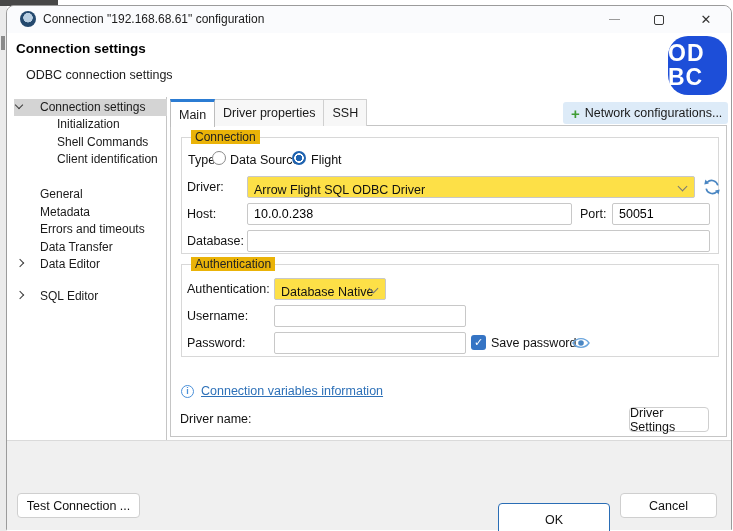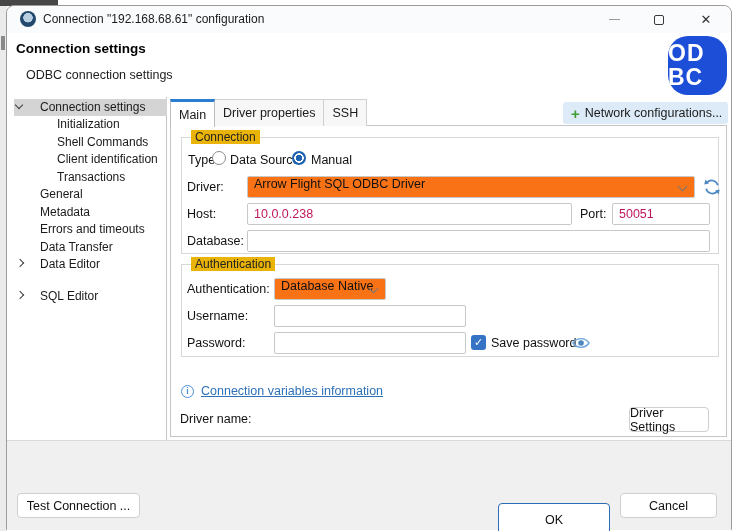--- a/index.html
+++ b/index.html
@@ -55,23 +55,23 @@
           display:flex;align-items:center;font-size:12.5px;color:#1a1a1a;cursor:default;}
   .plus{color:#3f9c35;font-weight:bold;font-size:15px;margin:0 5px 0 8px;line-height:1;}
 
   
   .panel{left:170px;top:125px;width:557px;height:312px;background:#fff;border:1px solid #c5c5c5;}
 
   .group{position:absolute;border:1px solid #d8d8d8;background:#fff;}
   .legend{position:absolute;top:-8px;left:9px;background:#eab308;padding:0 4px;font-size:12px;color:#222;}
   .flabel{position:absolute;font-size:12.5px;color:#111;}
   .tinput{position:absolute;height:22px;border:1px solid #c8c8c8;border-radius:2px;background:#fff;
-          font-size:12.5px;color:#be185d;padding:0 6px;outline:none;}
-  .selbox{position:absolute;height:22px;border:1px solid #c8c8c8;border-radius:2px;background:#f97316;
-          font-size:12.5px;color:#111;display:flex;align-items:flex-start;padding:0 6px;cursor:default;}
+          font-size:12.5px;color:#000000;padding:0 6px;outline:none;}
+  .selbox{position:absolute;height:22px;border:1px solid #c8c8c8;border-radius:2px;background:#fde047;
+          font-size:12.5px;color:#111;display:flex;align-items:flex-end;padding:0 6px;cursor:default;}
   .chev{width:7px;height:7px;border-right:1.3px solid #777;border-bottom:1.3px solid #777;
         transform:rotate(45deg);position:absolute;right:8px;top:6px;}
 
   .radio{position:absolute;width:14px;height:14px;border-radius:50%;}
   .radio.off{border:1px solid #8a8a8a;background:#fff;}
   .radio.on{background:radial-gradient(circle,#1f63b0 0 3px,#fff 3.5px 4.5px,#1f63b0 5px 7px);}
   .rlabel{position:absolute;font-size:12.5px;color:#111;}
 
   .checkbox{position:absolute;width:15px;height:15px;background:#3574c4;border-radius:3px;
             color:#fff;font-size:11px;line-height:15px;text-align:center;cursor:default;}
@@ -128,23 +128,20 @@
       </div>
     <div class="tree-row lv1" style="top:19px">
         <span class="tlabel">Initialization</span>
       </div>
     <div class="tree-row lv1" style="top:37px">
         <span class="tlabel">Shell Commands</span>
       </div>
     <div class="tree-row lv1" style="top:54px">
         <span class="tlabel">Client identification</span>
       </div>
-    <div class="tree-row lv1" style="top:72px">
-        <span class="tlabel">Transactions</span>
-      </div>
     <div class="tree-row lv0" style="top:89px">
         <span class="tlabel">General</span>
       </div>
     <div class="tree-row lv0" style="top:107px">
         <span class="tlabel">Metadata</span>
       </div>
     <div class="tree-row lv0" style="top:124px">
         <span class="tlabel">Errors and timeouts</span>
       </div>
     <div class="tree-row lv0" style="top:142px">
@@ -172,21 +169,21 @@
 
   <div class="abs panel"></div>
 
   <div class="abs group" style="left:181px;top:137px;width:538px;height:117px;">
     <span class="legend">Connection</span>
   </div>
   <span class="abs flabel" style="left:188px;top:153px;">Type:</span>
   <span class="abs radio off" style="left:212px;top:151px;"></span>
   <span class="abs rlabel" style="left:230px;top:153px;">Data Source</span>
   <span class="abs radio on" style="left:292px;top:151px;"></span>
-  <span class="abs rlabel" style="left:311px;top:153px;">Manual</span>
+  <span class="abs rlabel" style="left:311px;top:153px;">Flight</span>
 
   <span class="abs flabel" style="left:187px;top:180px;">Driver:</span>
   <div class="abs selbox" style="left:247px;top:176px;width:448px;">
     <span>Arrow Flight SQL ODBC Driver</span>
     <span class="chev"></span>
   </div>
   <span class="abs" style="left:702px;top:177px;">
     <svg width="20" height="20" viewBox="0 0 20 20">
       <path d="M15.8 8.4 A6.2 6.2 0 0 0 5.2 5.4" fill="none" stroke="#4a86c2" stroke-width="1.6"></path>
       <polygon points="3.4,2.6 6.9,6.4 2.3,7.4" fill="#4a86c2"></polygon>

